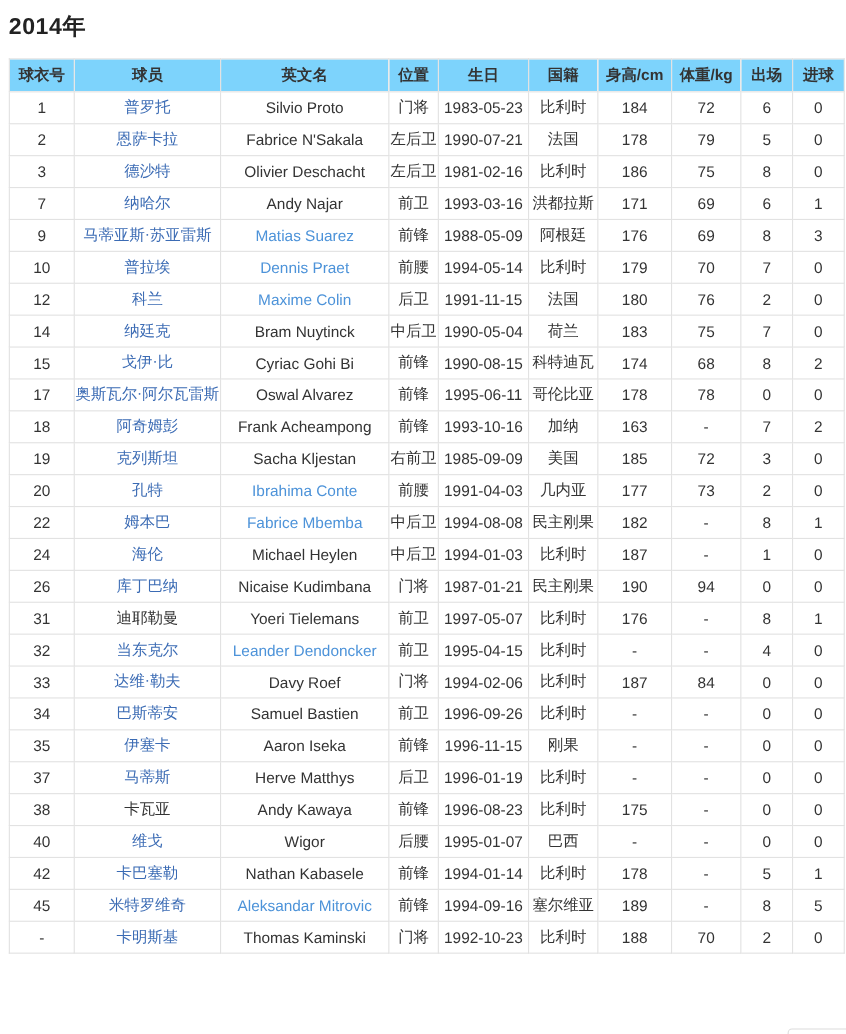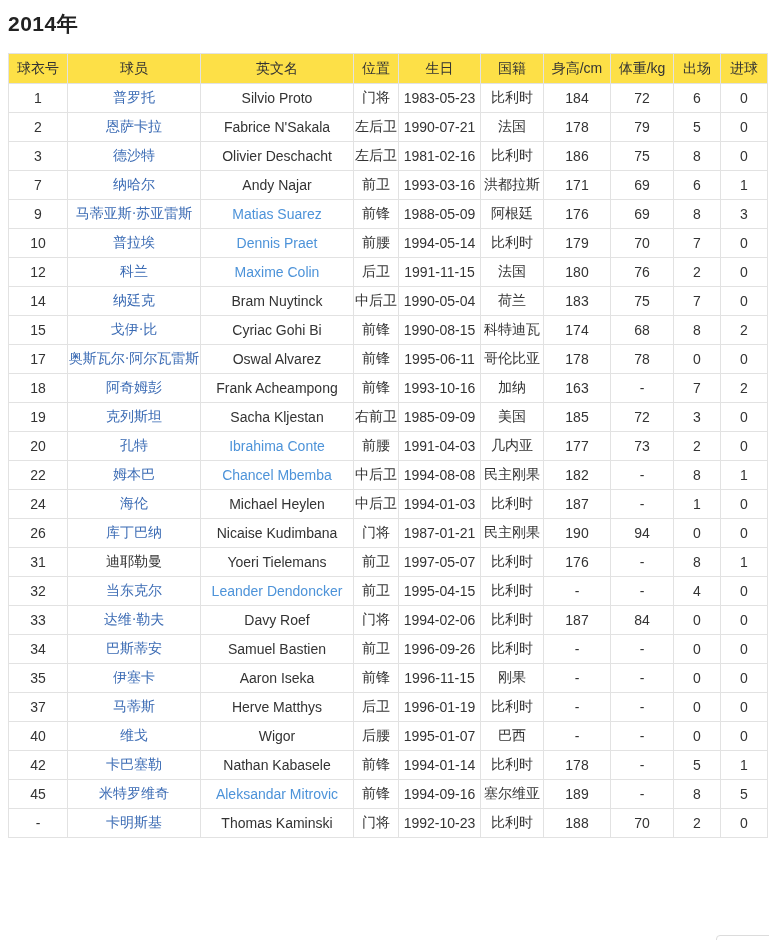--- a/index.html
+++ b/index.html
@@ -16,21 +16,21 @@
   }
   table.squad {
     border-collapse:collapse; table-layout:fixed; width:759px;
     font-size:14px;
   }
   table.squad th, table.squad td {
     border:1px solid #e2e2e2; text-align:center; vertical-align:middle;
     overflow:hidden; white-space:nowrap;
   }
   table.squad th {
-    background:#fde047; font-weight:normal; color:#333; height:30px;
+    background:#7dd3fc; font-weight:bold; color:#333; height:30px;
     font-size:14px;
   }
   table.squad td { height:29px; color:#333; background:#fff; }
   .link-zh { color:#3b6bb4; cursor:pointer;font-family:Liberation Serif, serif; }
   .link-en { color:#4d93d9; cursor:pointer;text-align:right; }
   .plain { color:#333; }
   .partial-widget {
     position:absolute; left:716px; top:935px; width:70px; height:26px;
     border:1px solid #dcdcdc; border-radius:4px; background:#fff;
   }
@@ -221,21 +221,21 @@
           <td>1991-04-03</td>
           <td>几内亚</td>
           <td>177</td>
           <td>73</td>
           <td>2</td>
           <td>0</td>
         </tr>
         <tr>
           <td>22</td>
           <td><span class="link-zh">姆本巴</span></td>
-          <td><span class="link-en">Chancel Mbemba</span></td>
+          <td><span class="link-en">Fabrice Mbemba</span></td>
           <td>中后卫</td>
           <td>1994-08-08</td>
           <td>民主刚果</td>
           <td>182</td>
           <td>-</td>
           <td>8</td>
           <td>1</td>
         </tr>
         <tr>
           <td>24</td>
@@ -327,20 +327,32 @@
           <td><span class="plain">Herve Matthys</span></td>
           <td>后卫</td>
           <td>1996-01-19</td>
           <td>比利时</td>
           <td>-</td>
           <td>-</td>
           <td>0</td>
           <td>0</td>
         </tr>
         <tr>
+          <td>38</td>
+          <td><span class="plain">卡瓦亚</span></td>
+          <td><span class="plain">Andy Kawaya</span></td>
+          <td>前锋</td>
+          <td>1996-08-23</td>
+          <td>比利时</td>
+          <td>175</td>
+          <td>-</td>
+          <td>0</td>
+          <td>0</td>
+        </tr>
+        <tr>
           <td>40</td>
           <td><span class="link-zh">维戈</span></td>
           <td><span class="plain">Wigor</span></td>
           <td>后腰</td>
           <td>1995-01-07</td>
           <td>巴西</td>
           <td>-</td>
           <td>-</td>
           <td>0</td>
           <td>0</td>

